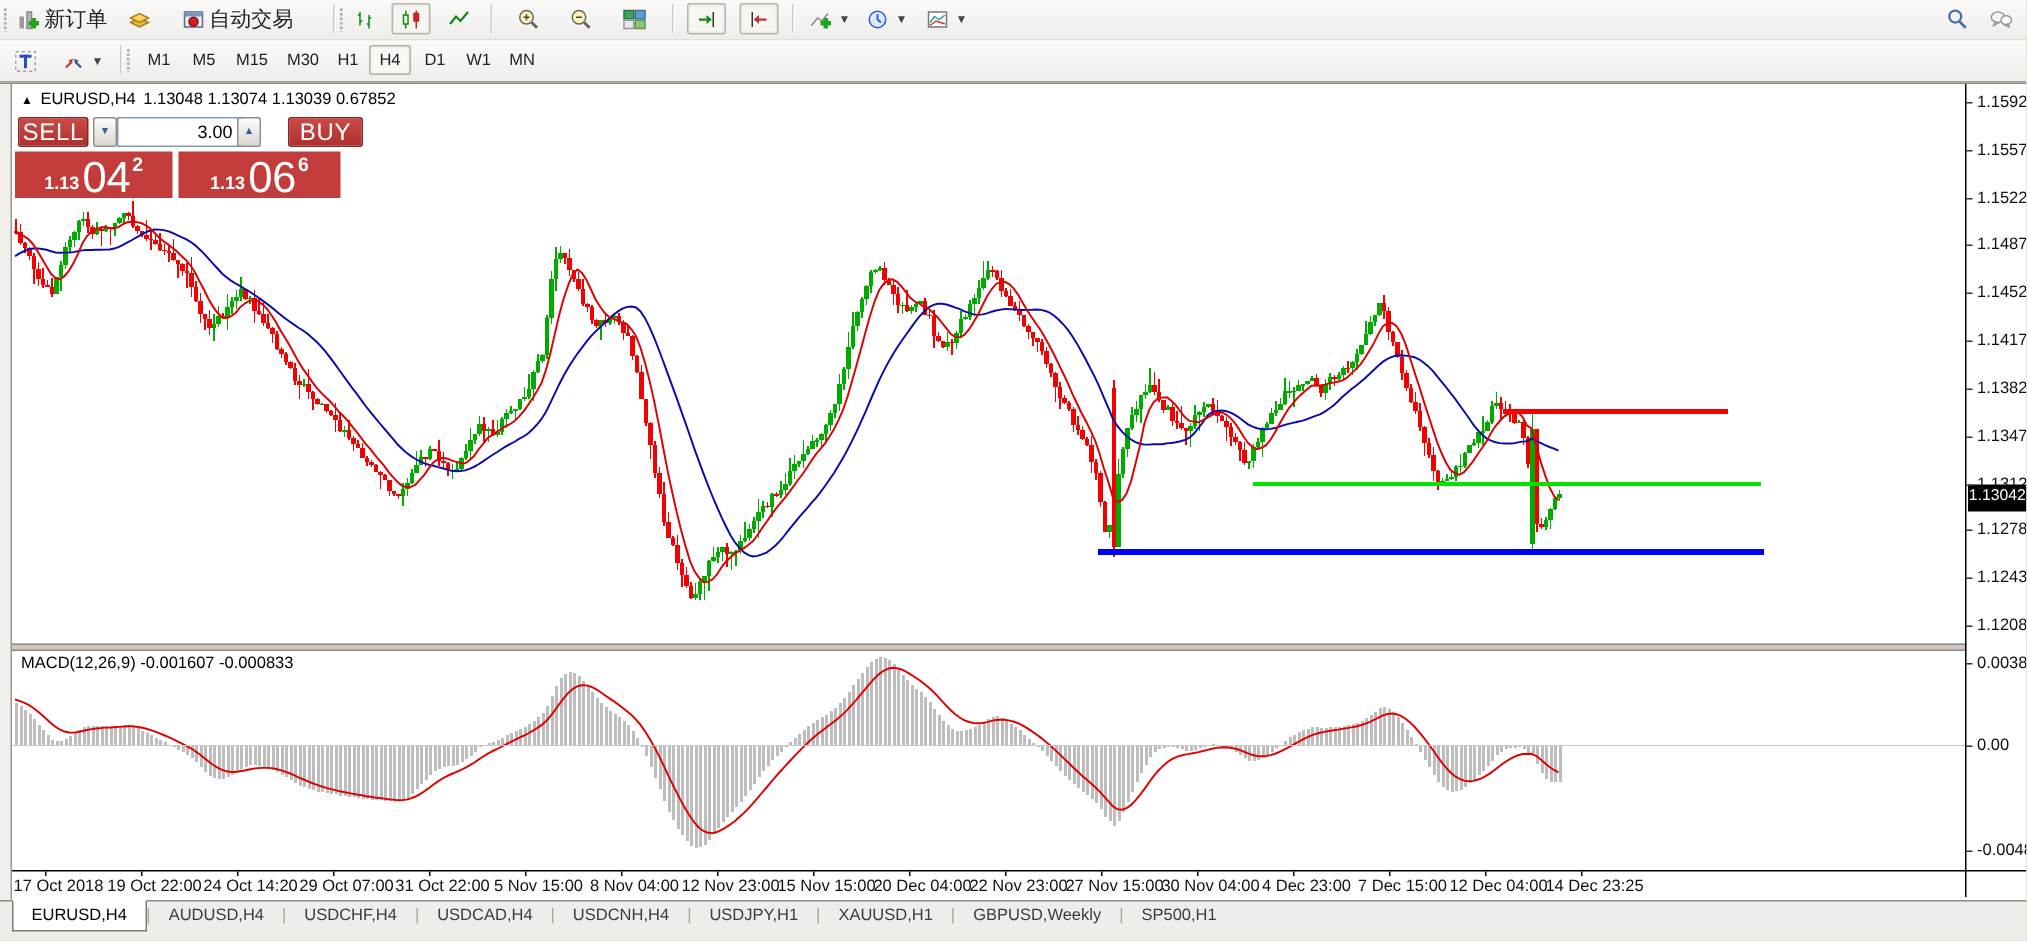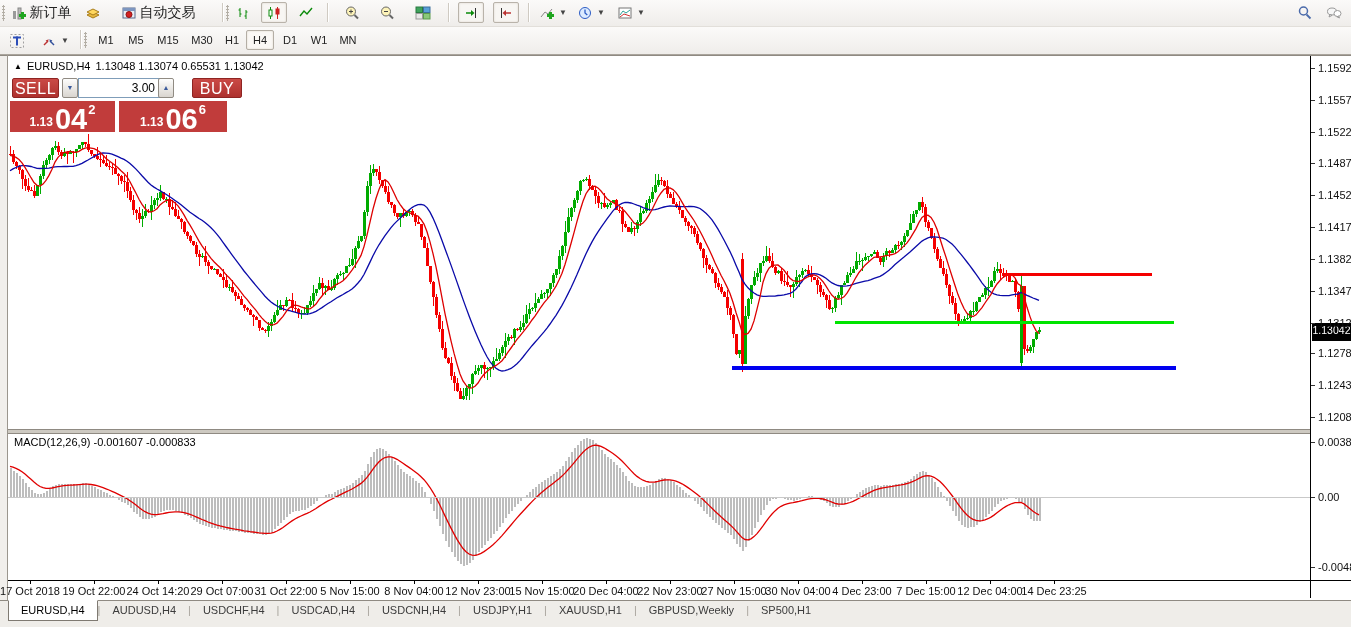--- a/index.html
+++ b/index.html
@@ -19,40 +19,40 @@
   
   #chartwin{position:absolute;left:8px;top:56px;width:1343px;height:542px;background:#fff;}
   #chartwin .vborder{position:absolute;left:1302px;top:0;width:1px;height:542px;background:#000;}
   #leftedge{position:absolute;left:7px;top:55px;width:1px;height:545px;background:#9b968e;}
   #topedge{position:absolute;left:0;top:55px;width:1351px;height:1px;background:#8f8a82;}
   svg{display:block;}
   #main-svg{position:absolute;left:0;top:0;}
   #macd-svg{position:absolute;left:0;top:376px;}
   #splitter{position:absolute;left:0;top:373px;width:1343px;height:3px;background:#cdc9c1;border-top:1px solid #8f8a82;border-bottom:1px solid #8f8a82;box-sizing:content-box;}
   #time-strip{position:absolute;left:0;top:524px;width:1343px;height:20px;background:#fff;border-top:1px solid #000;}
-  .time-label{position:absolute;top:4px;transform:translateX(-50%);white-space:nowrap;color:#111;}
+  .time-label{position:absolute;top:4px;transform:translateX(-50%);white-space:nowrap;color:#111;margin-left:9px;}
   .time-tick{position:absolute;top:0;width:1px;height:3px;background:#000;}
   
   #axis{position:absolute;left:1303px;top:0;width:40px;height:524px;background:#fff;}
   .ax-label{position:absolute;left:7px;height:13px;line-height:13px;color:#111;white-space:nowrap;}
   .ax-tick{position:absolute;left:0;width:4px;height:1px;background:#333;}
   #price-tag{position:absolute;left:1px;width:39px;height:18px;background:#000;color:#fff;text-align:center;line-height:14px;font-size:10.5px;}
   .mx-label{position:absolute;left:7px;height:13px;line-height:13px;color:#111;white-space:nowrap;}
   
   #chart-header{position:absolute;left:6px;top:4px;display:flex;align-items:center;gap:5px;color:#000;}
   #chart-header .tri{font-size:8px;}
   #macd-label{position:absolute;left:6px;top:380px;color:#000;}
   
   #trade{position:absolute;left:2px;top:22px;width:217px;}
   .tp-btn{position:absolute;height:20px;background:linear-gradient(#ca4a46,#ae312e);border:1px solid #8e2422;color:#fff;font-size:16px;text-align:center;line-height:19px;border-radius:2px;box-sizing:border-box;letter-spacing:.5px;}
   .tp-step{position:absolute;height:20px;background:linear-gradient(#fdfdfc,#d9d5cf);border:1px solid #908b83;box-sizing:border-box;text-align:center;color:#3b5a9b;font-size:7px;line-height:18px;border-radius:2px;}
   #tp-vol{position:absolute;height:20px;border:1px solid #7f9db9;box-sizing:border-box;text-align:right;font-size:12px;padding:0 6px;font-family:"Liberation Sans",sans-serif;}
   .tp-price{position:absolute;top:23px;height:31px;background:#c13c3b;color:#fff;display:flex;align-items:flex-end;justify-content:center;}
   .tp-price .small{font-size:12px;font-weight:bold;margin-bottom:3px;}
-  .tp-price .big{font-size:29px;line-height:27px;font-weight:700;margin:0 1px -1px 2px;text-align:right;}
+  .tp-price .big{font-size:29px;line-height:27px;font-weight:400;margin:0 1px -1px 2px;text-align:right;}
   .tp-price .sup{font-size:13px;font-weight:bold;align-self:flex-start;margin-top:1px;}
   
   #tabbar{position:absolute;left:0;top:600px;width:1351px;height:27px;background:#efede9;border-top:1px solid #8f8a82;display:flex;align-items:flex-start;padding-left:8px;box-sizing:border-box;}
   .tab{height:19px;line-height:18px;padding:0 12px;color:#3c3c3c;white-space:nowrap;}
   .tab.active{background:#fff;border:1px solid #7f7a72;border-top:1px solid #fff;color:#000;margin-top:-1px;}
   .tab-sep{color:#a8a49c;line-height:18px;}
   .icon16{width:16px;height:16px;display:block;}
 </style>
 </head>
 <body>
@@ -1363,21 +1363,21 @@
         <div class="ax-tick" style="top: 441px;"></div>
         <div class="mx-label" style="top: 435px;">0.00</div>
         <div class="ax-tick" style="top: 511px;"></div>
         <div class="mx-label" style="top: 505px;">-0.004856</div>
       </div>
     <div class="vborder"></div>
 
     <div id="chart-header">
       <span class="tri">▲</span>
       <span>EURUSD,H4</span>
-      <span>1.13048 1.13074 0.65531 1.13042</span>
+      <span>1.13048 1.13074 1.13039 0.67852</span>
     </div>
 
     <div id="macd-label">MACD(12,26,9) -0.001607 -0.000833</div>
 
     <div id="trade">
       <div class="tp-btn" style="left:2px;top:0;width:47px;">SELL</div>
       <div class="tp-step" style="left:52px;top:0;width:16px;">▼</div>
       <input id="tp-vol" style="left: 68px; top: 0px; width: 84px;" value="3.00">
       <div class="tp-step" style="left:148px;top:0;width:16px;">▲</div>
       <div class="tp-btn" style="left:174px;top:0;width:50px;margin-left:8px;">BUY</div>

